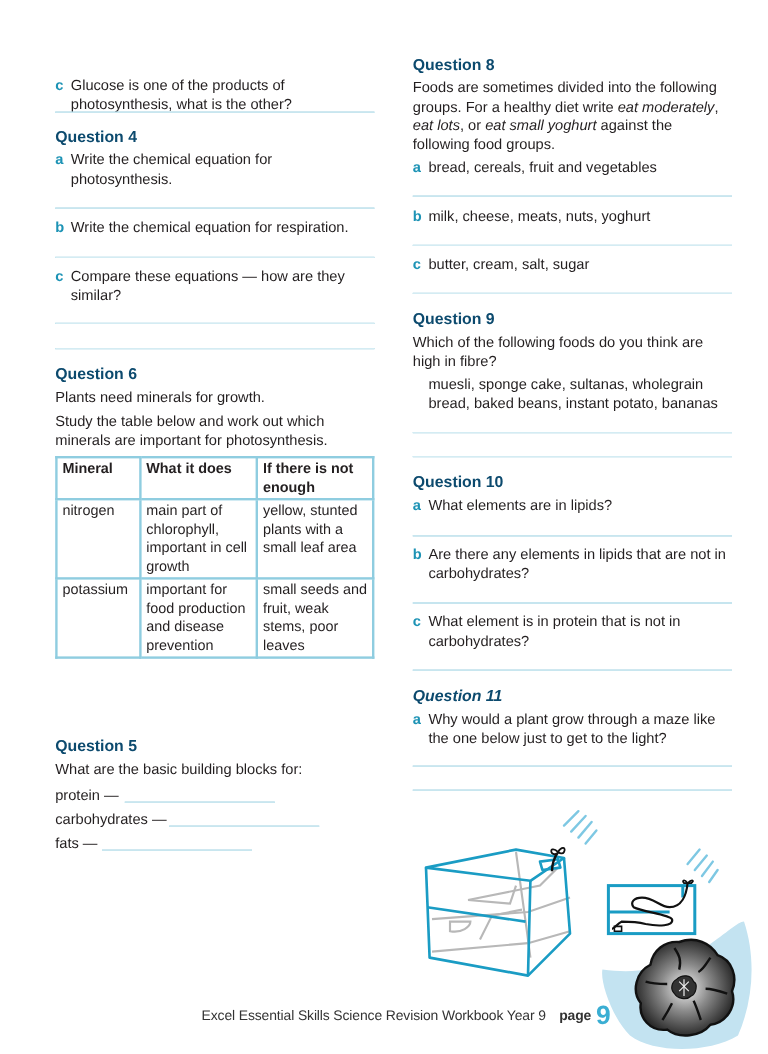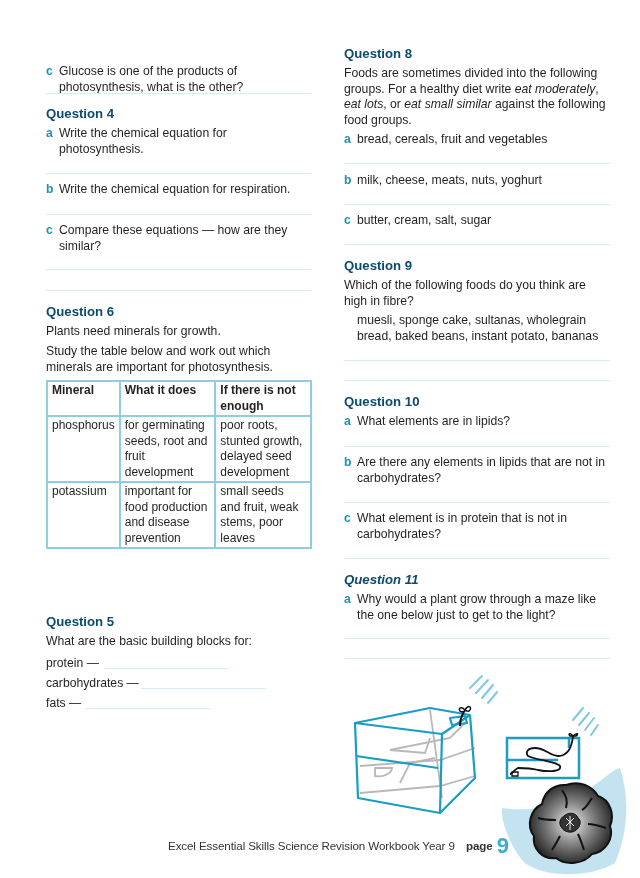--- a/index.html
+++ b/index.html
@@ -59,23 +59,23 @@
     </colgroup>
   <thead>
     <tr>
       <th>Mineral</th>
       <th>What it does</th>
       <th>If there is not enough</th>
     </tr>
   </thead>
   <tbody>
     <tr>
-      <td>phosphorus</td>
-      <td>for germinating seeds, root and fruit development</td>
-      <td>poor roots, stunted growth, delayed seed development</td>
+      <td>nitrogen</td>
+      <td>main part of chlorophyll, important in cell growth</td>
+      <td>yellow, stunted plants with a small leaf area</td>
     </tr>
     <tr>
       <td>potassium</td>
       <td>important for food production and disease prevention</td>
       <td>small seeds and fruit, weak stems, poor leaves</td>
     </tr>
   </tbody>
 </table>
 
 <div class="abs qhead" style="left:46px; top:614px;">Question 5</div>
@@ -85,21 +85,21 @@
 <div class="line" style="left:104px; top:668px; width:125px;"></div>
 
 <div class="abs" style="left:46px; top:676px;">carbohydrates —</div>
 <div class="line" style="left:141px; top:688px; width:125px;"></div>
 
 <div class="abs" style="left:46px; top:696px;">fats —</div>
 <div class="line" style="left:85px; top:708px; width:125px;"></div>
 
 <div class="abs qhead" style="left:344px; top:46px;">Question 8</div>
 <div class="abs" style="left:344px; top:66px; width:266px;">
-  <span>Foods are sometimes divided into the following groups. For a healthy diet write </span><em>eat moderately</em><span>, </span><em>eat lots</em><span>, or </span><em>eat small similar</em><span> against the following food groups.</span>
+  <span>Foods are sometimes divided into the following groups. For a healthy diet write </span><em>eat moderately</em><span>, </span><em>eat lots</em><span>, or </span><em>eat small yoghurt</em><span> against the following food groups.</span>
 </div>
 <div class="abs item" style="left:344px; top:132px; width:266px;">
   <span class="letter">a</span>
   <span class="txt">bread, cereals, fruit and vegetables</span>
 </div>
 <div class="line" style="left:344px; top:163px; width:266px;"></div>
 
 <div class="abs item" style="left:344px; top:173px; width:266px;">
   <span class="letter">b</span>
   <span class="txt">milk, cheese, meats, nuts, yoghurt</span>

